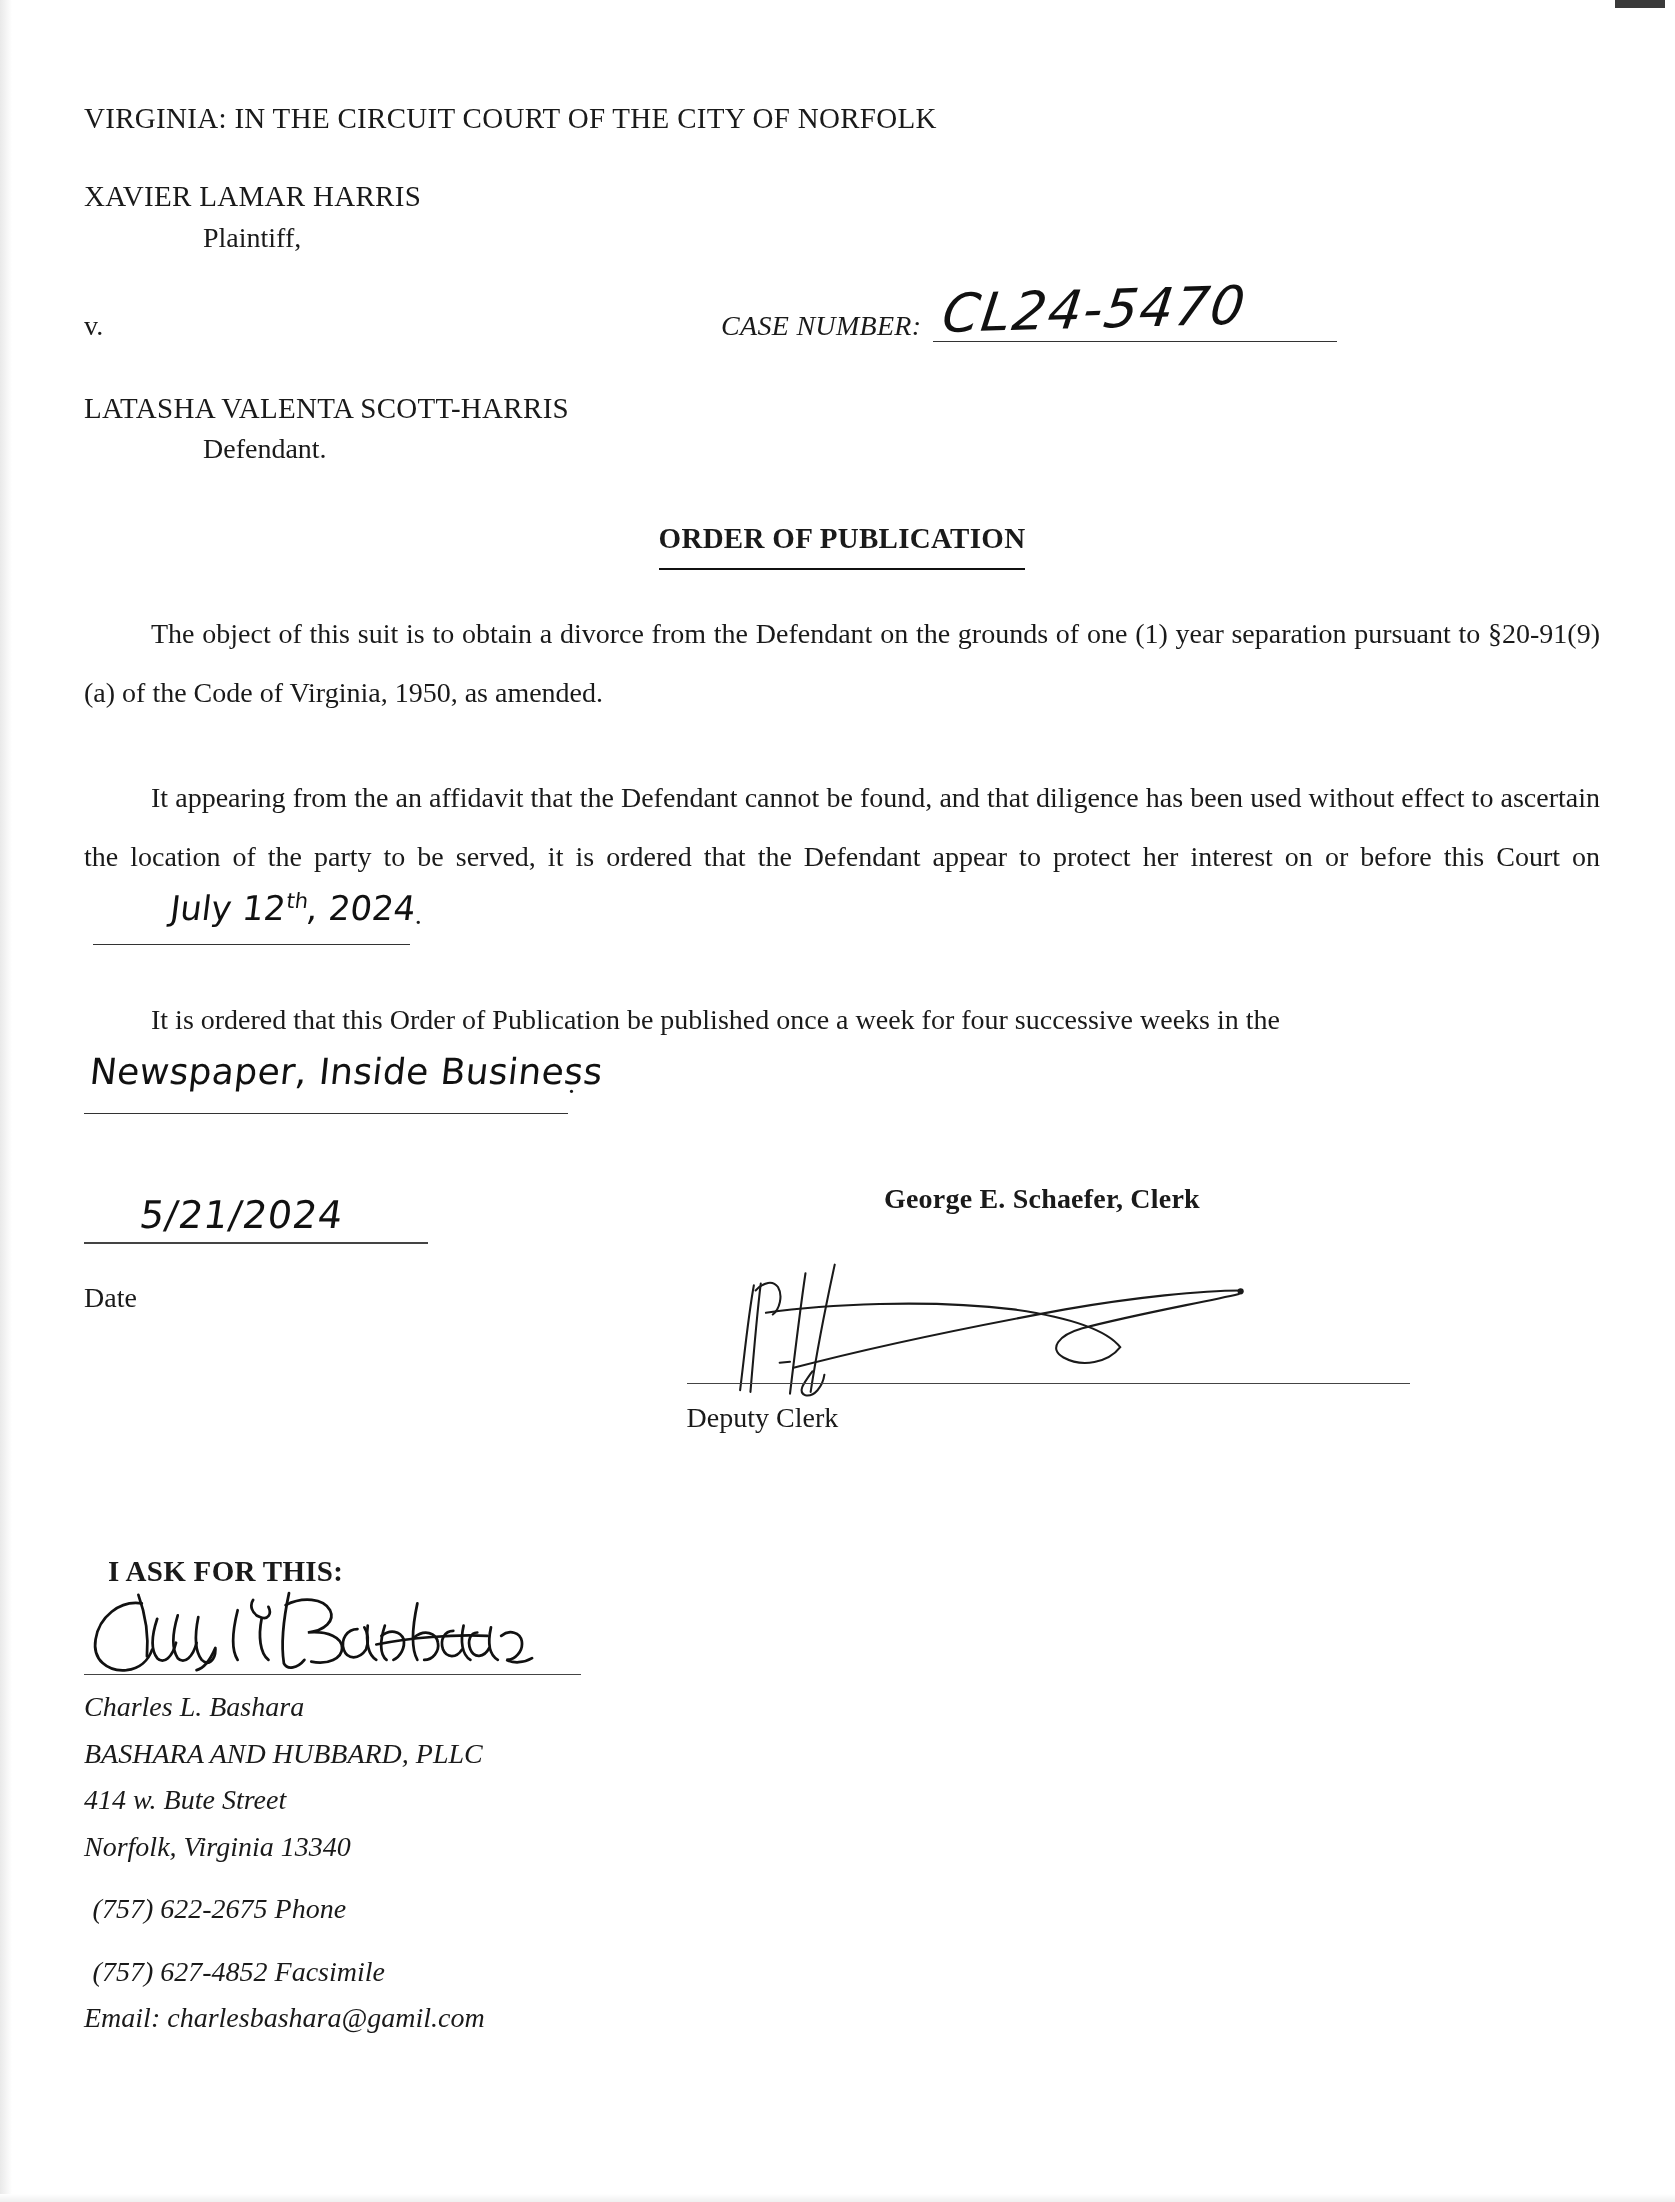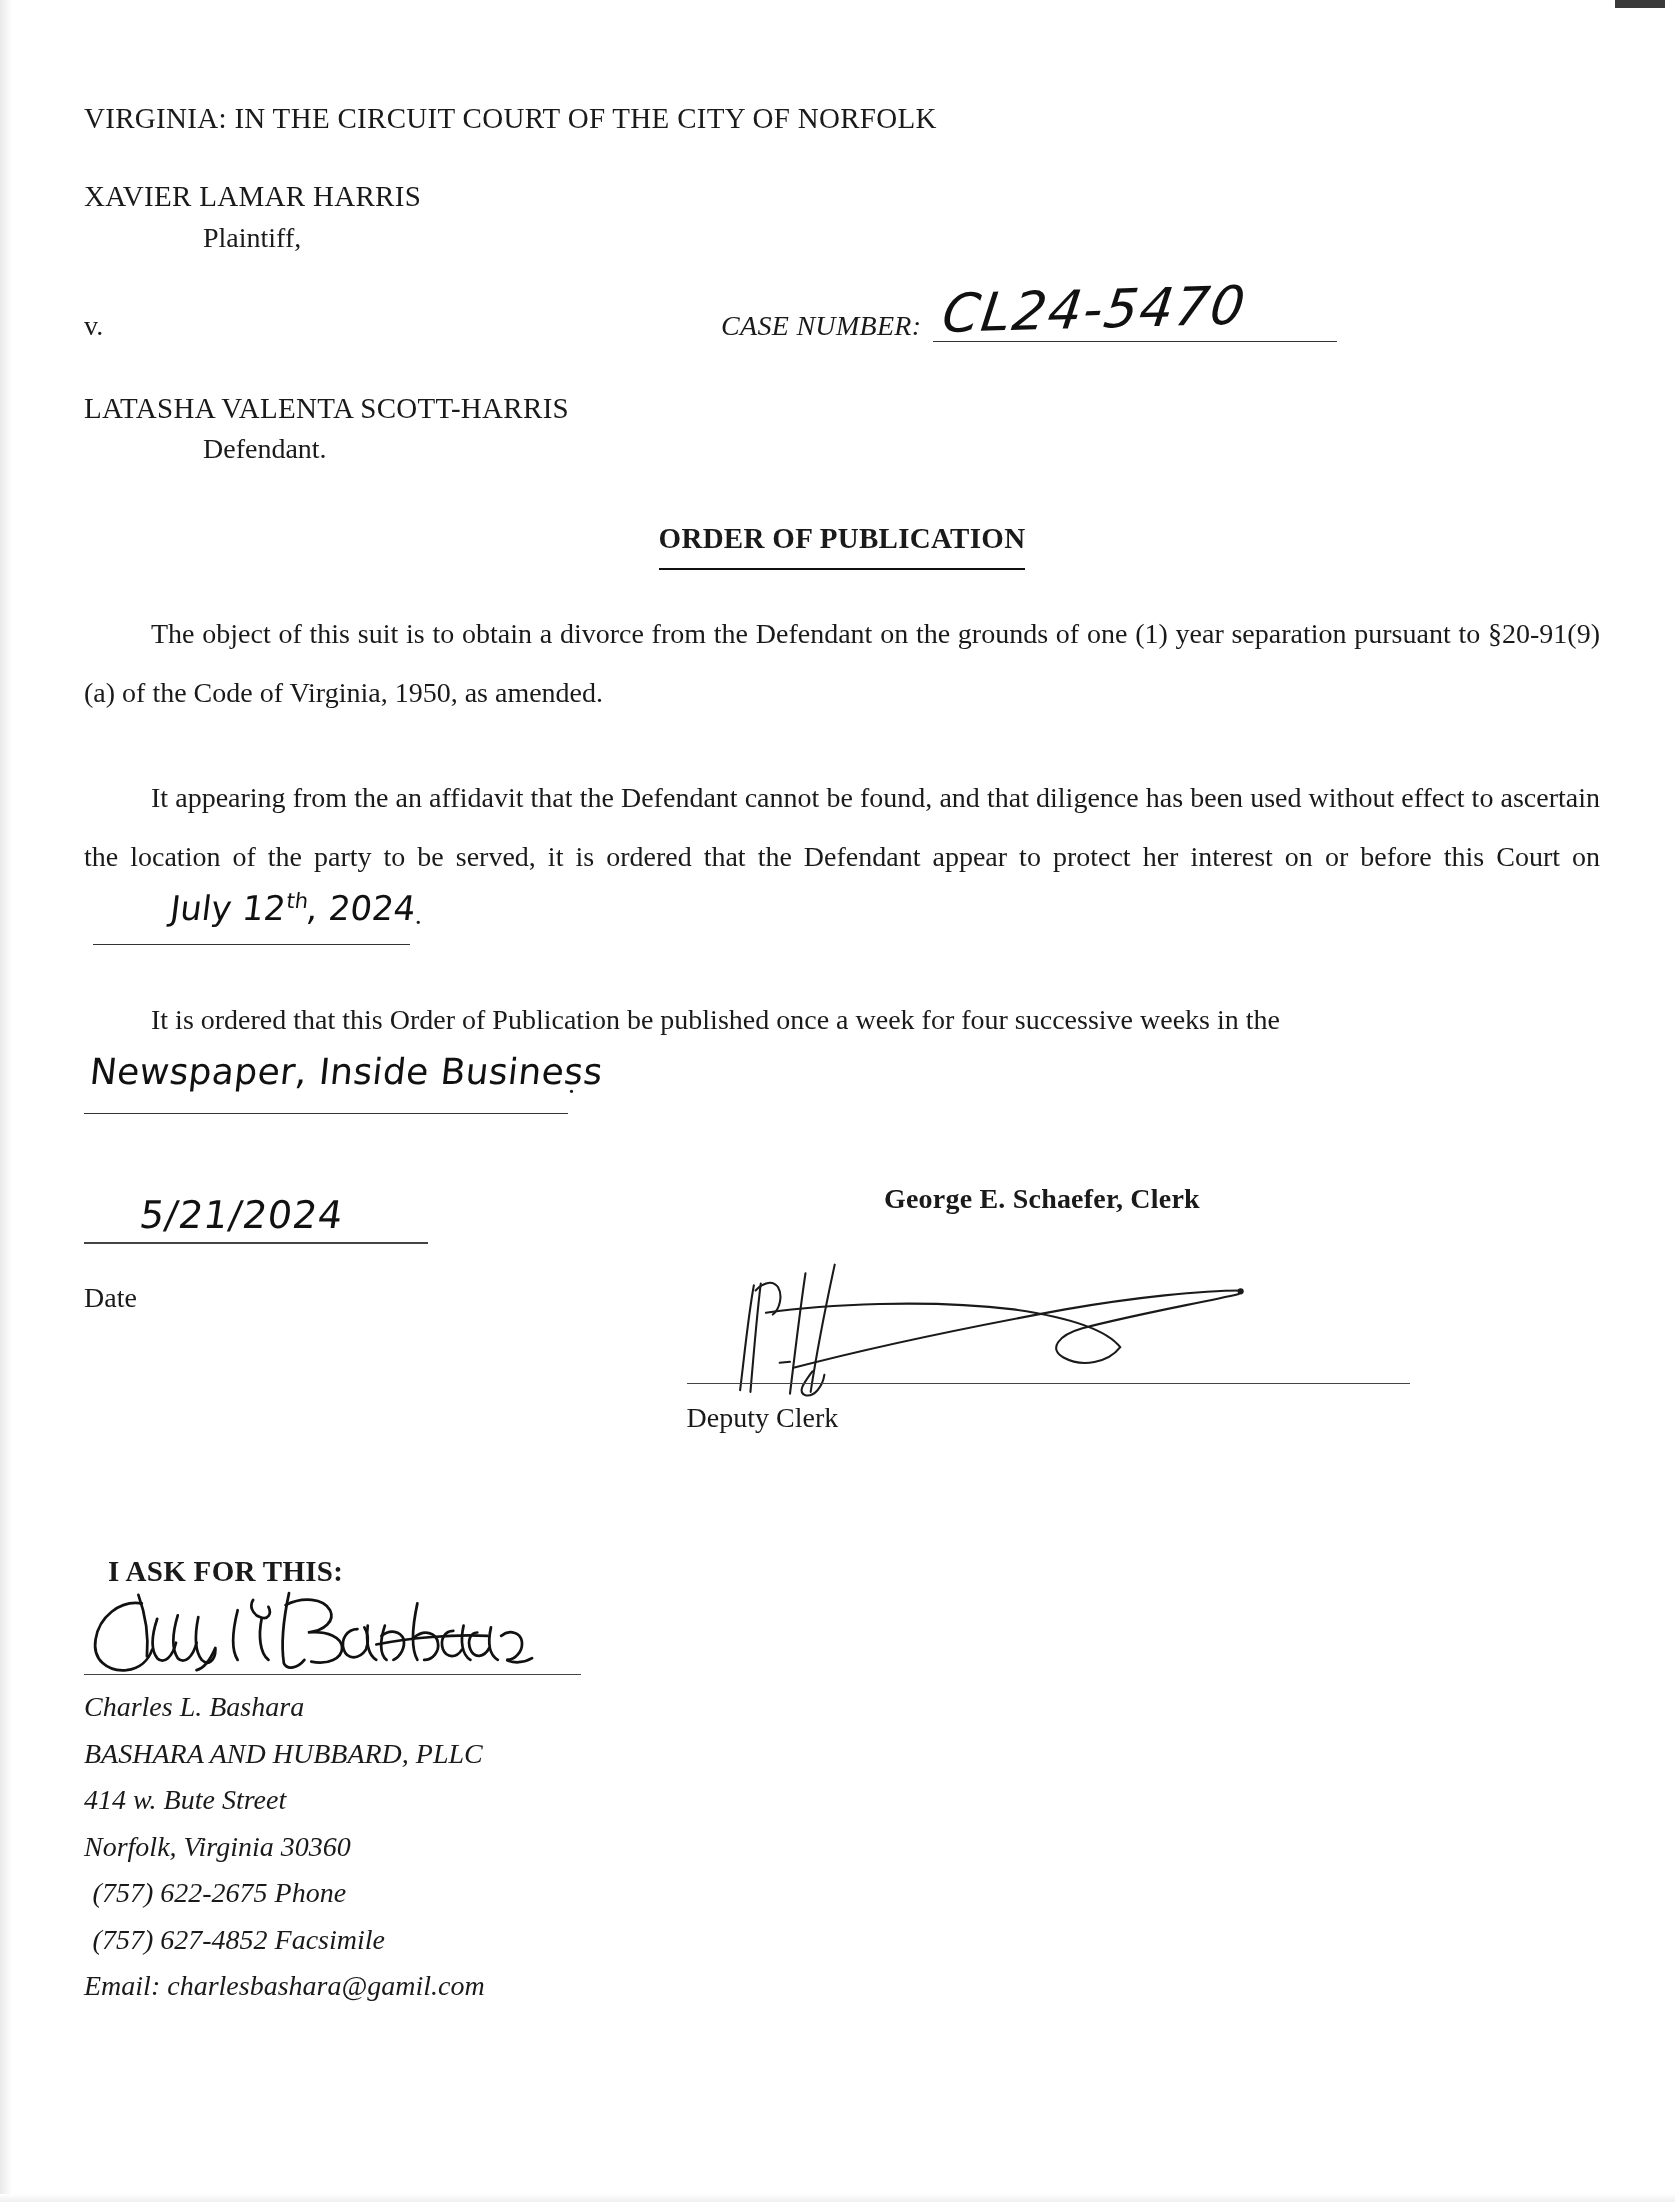--- a/index.html
+++ b/index.html
@@ -281,21 +281,21 @@
     top: 83px;
     width: 497px;
     border-bottom: 1.7px solid #444;
   }
   .atty-line {
     font-size: 28px;
     line-height: 1.66;
     white-space: nowrap;
     font-style: italic;
   }
-  .atty-line.indent { padding-left: 8.6px; }
+  .atty-line.indent { padding-left: 8.6px; margin-top: 16px; }
 </style>
 </head>
 <body>
 
 <div class="page">
 
   <div class="scan-edge-left"></div>
   <div class="scan-edge-bottom"></div>
   <div class="scan-mark-tr"></div>
 
@@ -398,21 +398,21 @@
             <path d="M486 56 C 496 48, 508 52, 510 62 C 512 74, 502 84, 492 84 C 500 88, 512 88, 522 82"></path>
             <path d="M340 66 C 380 58, 430 54, 470 56"></path>
           </g>
         </svg>
         <div class="atty-sig-line"></div>
       </div>
 
       <div class="atty-line">Charles L. Bashara</div>
       <div class="atty-line">BASHARA AND HUBBARD, PLLC</div>
       <div class="atty-line">414 w. Bute Street</div>
-      <div class="atty-line">Norfolk, Virginia 30360</div>
+      <div class="atty-line">Norfolk, Virginia 13340</div>
       <div class="atty-line indent">(757) 622-2675 Phone</div>
       <div class="atty-line indent">(757) 627-4852 Facsimile</div>
       <div class="atty-line">Email: charlesbashara@gamil.com</div>
     </div>
 
   </div>
 </div>
 
 
 </body></html>

